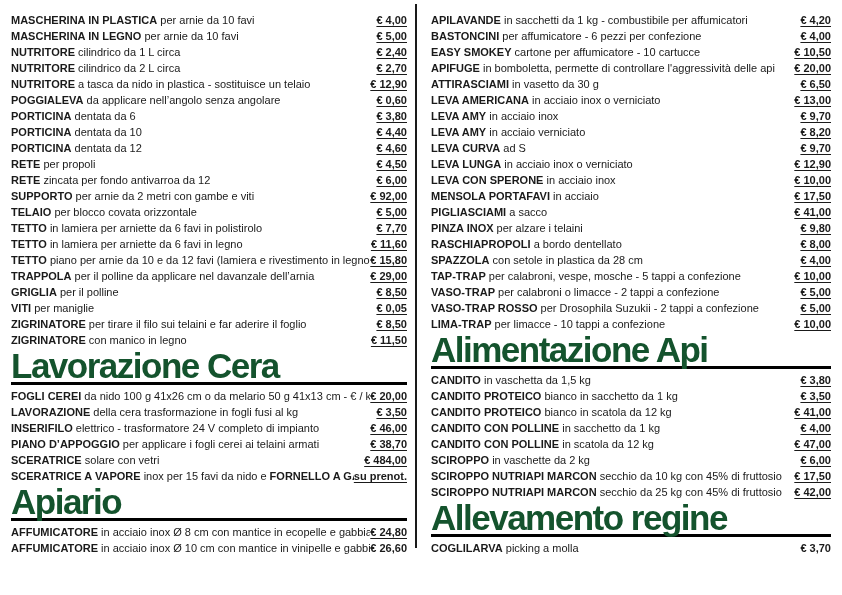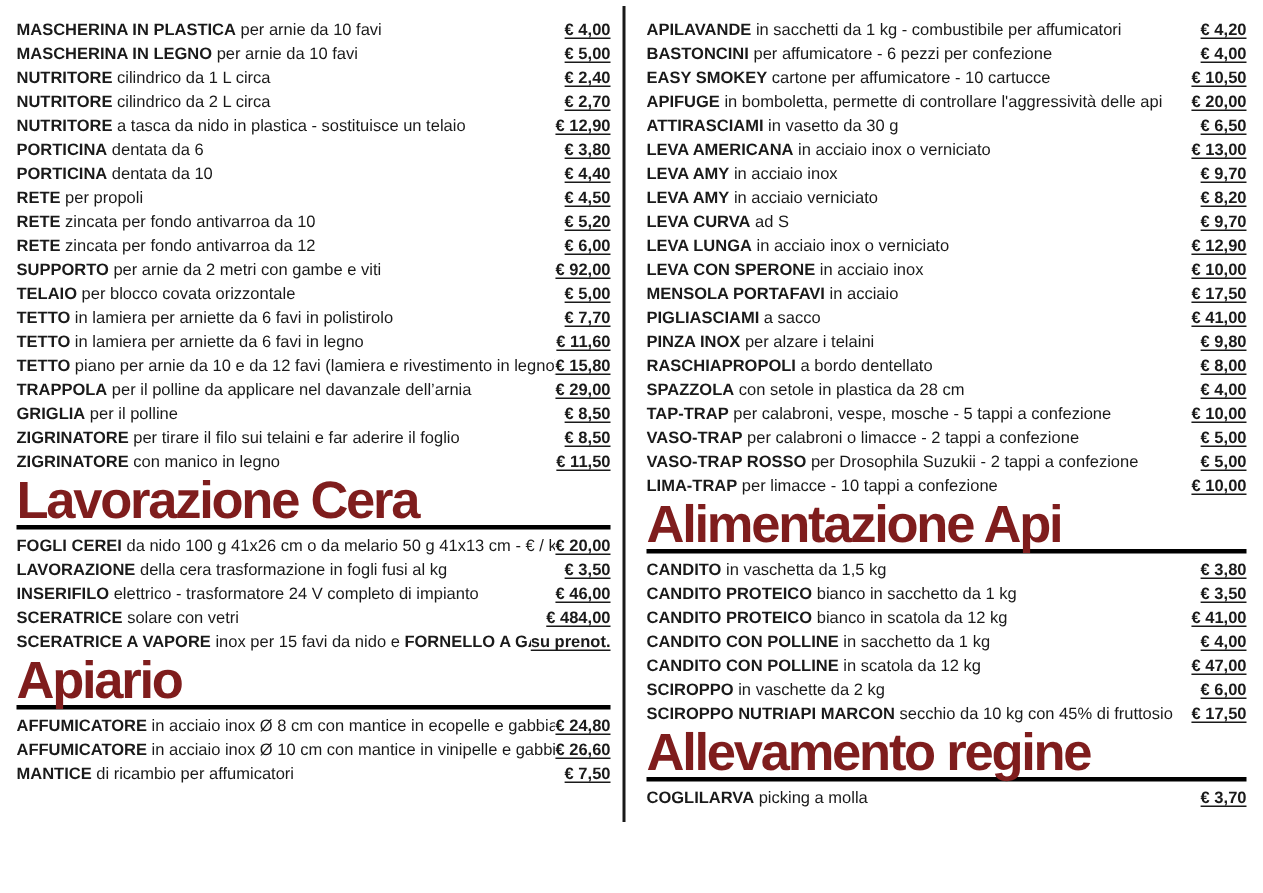--- a/index.html
+++ b/index.html
@@ -21,21 +21,21 @@
     width: 2px;
     background: #1a1a1a;
   }
   .col { position: absolute; top: 12px; }
   .col-left  { left: 11px;  width: 396px; }
   .col-right { left: 431px; width: 400px; }
 
   .section-header {
     font-size: 35px;
     font-weight: bold;
-    color: #7f1d1d;
+    color: #14532d;
     letter-spacing: -1.5px;
     line-height: 33px;
     border-bottom: 3px solid #000;
     margin-top: 1px;
     margin-bottom: 3px;
     white-space: nowrap;
   }
 
   .row {
     display: flex;
@@ -75,36 +75,40 @@
       </div>
       <div class="row">
         <span class="item-text"><span class="b">NUTRITORE</span><span> cilindrico da 2 L circa</span></span>
         <span class="item-price">€ 2,70</span>
       </div>
       <div class="row">
         <span class="item-text"><span class="b">NUTRITORE</span><span> a tasca da nido in plastica - sostituisce un telaio</span></span>
         <span class="item-price">€ 12,90</span>
       </div>
       <div class="row">
+        <span class="item-text"><span class="b">POGGIALEVA</span><span> da applicare nell’angolo senza angolare</span></span>
+        <span class="item-price">€ 0,60</span>
+      </div>
+      <div class="row">
         <span class="item-text"><span class="b">PORTICINA</span><span> dentata da 6</span></span>
         <span class="item-price">€ 3,80</span>
       </div>
       <div class="row">
         <span class="item-text"><span class="b">PORTICINA</span><span> dentata da 10</span></span>
         <span class="item-price">€ 4,40</span>
       </div>
       <div class="row">
+        <span class="item-text"><span class="b">PORTICINA</span><span> dentata da 12</span></span>
+        <span class="item-price">€ 4,60</span>
+      </div>
+      <div class="row">
         <span class="item-text"><span class="b">RETE</span><span> per propoli</span></span>
         <span class="item-price">€ 4,50</span>
       </div>
       <div class="row">
-        <span class="item-text"><span class="b">RETE</span><span> zincata per fondo antivarroa da 10</span></span>
-        <span class="item-price">€ 5,20</span>
-      </div>
-      <div class="row">
         <span class="item-text"><span class="b">RETE</span><span> zincata per fondo antivarroa da 12</span></span>
         <span class="item-price">€ 6,00</span>
       </div>
       <div class="row">
         <span class="item-text"><span class="b">SUPPORTO</span><span> per arnie da 2 metri con gambe e viti</span></span>
         <span class="item-price">€ 92,00</span>
       </div>
       <div class="row">
         <span class="item-text"><span class="b">TELAIO</span><span> per blocco covata orizzontale</span></span>
         <span class="item-price">€ 5,00</span>
@@ -123,20 +127,24 @@
       </div>
       <div class="row">
         <span class="item-text"><span class="b">TRAPPOLA</span><span> per il polline da applicare nel davanzale dell’arnia</span></span>
         <span class="item-price">€ 29,00</span>
       </div>
       <div class="row">
         <span class="item-text"><span class="b">GRIGLIA</span><span> per il polline</span></span>
         <span class="item-price">€ 8,50</span>
       </div>
       <div class="row">
+        <span class="item-text"><span class="b">VITI</span><span> per maniglie</span></span>
+        <span class="item-price">€ 0,05</span>
+      </div>
+      <div class="row">
         <span class="item-text"><span class="b">ZIGRINATORE</span><span> per tirare il filo sui telaini e far aderire il foglio</span></span>
         <span class="item-price">€ 8,50</span>
       </div>
       <div class="row">
         <span class="item-text"><span class="b">ZIGRINATORE</span><span> con manico in legno</span></span>
         <span class="item-price">€ 11,50</span>
       </div>
       <div class="section-header">Lavorazione Cera</div>
       <div class="row">
         <span class="item-text"><span class="b">FOGLI CEREI</span><span> da nido 100 g 41x26 cm o da melario 50 g 41x13 cm - € / kg</span></span>
@@ -144,20 +152,24 @@
       </div>
       <div class="row">
         <span class="item-text"><span class="b">LAVORAZIONE</span><span> della cera trasformazione in fogli fusi al kg</span></span>
         <span class="item-price">€ 3,50</span>
       </div>
       <div class="row">
         <span class="item-text"><span class="b">INSERIFILO</span><span> elettrico - trasformatore 24 V completo di impianto</span></span>
         <span class="item-price">€ 46,00</span>
       </div>
       <div class="row">
+        <span class="item-text"><span class="b">PIANO D’APPOGGIO</span><span> per applicare i fogli cerei ai telaini armati</span></span>
+        <span class="item-price">€ 38,70</span>
+      </div>
+      <div class="row">
         <span class="item-text"><span class="b">SCERATRICE</span><span> solare con vetri</span></span>
         <span class="item-price">€ 484,00</span>
       </div>
       <div class="row">
         <span class="item-text"><span class="b">SCERATRICE A VAPORE</span><span> inox per 15 favi da nido e </span><span class="b">FORNELLO A GAS</span></span>
         <span class="item-price">su prenot.</span>
       </div>
       <div class="section-header">Apiario</div>
       <div class="row">
         <span class="item-text"><span class="b">AFFUMICATORE</span><span> in acciaio inox Ø 8 cm con mantice in ecopelle e gabbia</span></span>
@@ -274,20 +286,24 @@
         <span class="item-text"><span class="b">CANDITO CON POLLINE</span><span> in scatola da 12 kg</span></span>
         <span class="item-price">€ 47,00</span>
       </div>
       <div class="row">
         <span class="item-text"><span class="b">SCIROPPO</span><span> in vaschette da 2 kg</span></span>
         <span class="item-price">€ 6,00</span>
       </div>
       <div class="row">
         <span class="item-text"><span class="b">SCIROPPO NUTRIAPI MARCON</span><span> secchio da 10 kg con 45% di fruttosio</span></span>
         <span class="item-price">€ 17,50</span>
+      </div>
+      <div class="row">
+        <span class="item-text"><span class="b">SCIROPPO NUTRIAPI MARCON</span><span> secchio da 25 kg con 45% di fruttosio</span></span>
+        <span class="item-price">€ 42,00</span>
       </div>
       <div class="section-header">Allevamento regine</div>
       <div class="row">
         <span class="item-text"><span class="b">COGLILARVA</span><span> picking a molla</span></span>
         <span class="item-price">€ 3,70</span>
       </div>
     </div>
 </div>
 
 </body></html>

